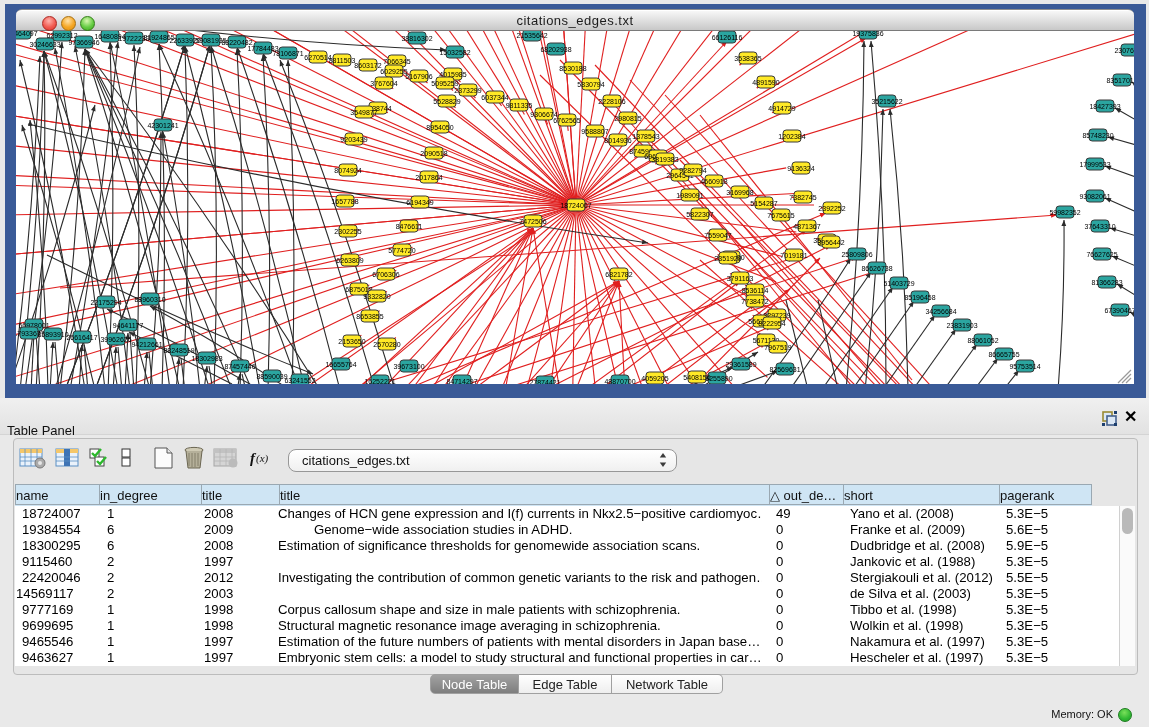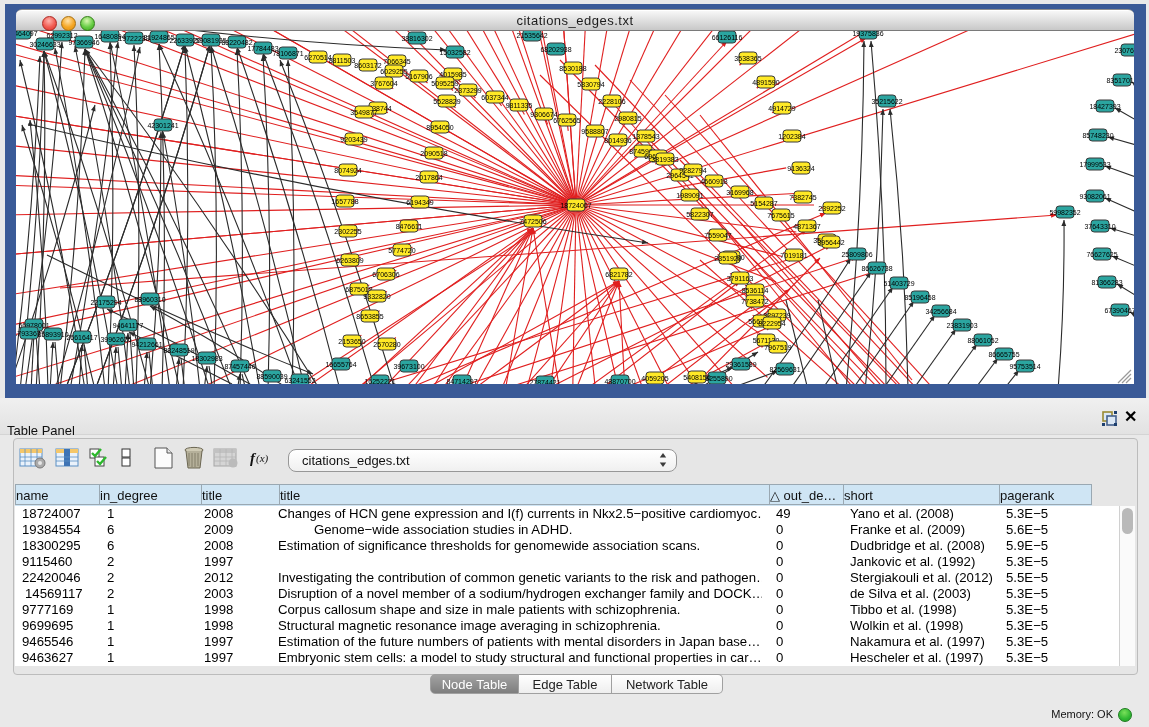--- a/index.html
+++ b/index.html
@@ -884,37 +884,36 @@
         <span style="left:263px;width:484px;overflow:hidden;">Estimation of significance thresholds for genomewide association scans.</span>
         <span style="left:761px">0</span>
         <span style="left:835px">Dudbridge et al. (2008)</span>
         <span style="left:991px">5.9E−5</span>
       </div>
       <div class="row" style="top:48px">
         <span style="left:7px">9115460</span>
         <span style="left:92px">2</span>
         <span style="left:189px">1997</span>
         <span style="left:761px">0</span>
-        <span style="left:835px">Jankovic et al. (1992)</span>
+        <span style="left:835px">Jankovic et al. (1988)</span>
         <span style="left:991px">5.3E−5</span>
       </div>
       <div class="row" style="top:64px">
         <span style="left:7px">22420046</span>
         <span style="left:92px">2</span>
         <span style="left:189px">2012</span>
         <span style="left:263px;width:484px;overflow:hidden;">Investigating the contribution of common genetic variants to the risk and pathogen…</span>
         <span style="left:761px">0</span>
         <span style="left:835px">Stergiakouli et al. (2012)</span>
         <span style="left:991px">5.5E−5</span>
       </div>
       <div class="row" style="top:80px">
-        <span style="left:10px">14569117</span>
+        <span style="left:1px">14569117</span>
         <span style="left:92px">2</span>
         <span style="left:189px">2003</span>
-        <span style="left:263px;width:484px;overflow:hidden;">Disruption of a novel member of a sodium/hydrogen exchanger family and DOCK…</span>
         <span style="left:761px">0</span>
         <span style="left:835px">de Silva et al. (2003)</span>
         <span style="left:991px">5.3E−5</span>
       </div>
       <div class="row" style="top:96px">
         <span style="left:7px">9777169</span>
         <span style="left:92px">1</span>
         <span style="left:189px">1998</span>
         <span style="left:263px;width:484px;overflow:hidden;">Corpus callosum shape and size in male patients with schizophrenia.</span>
         <span style="left:761px">0</span>

